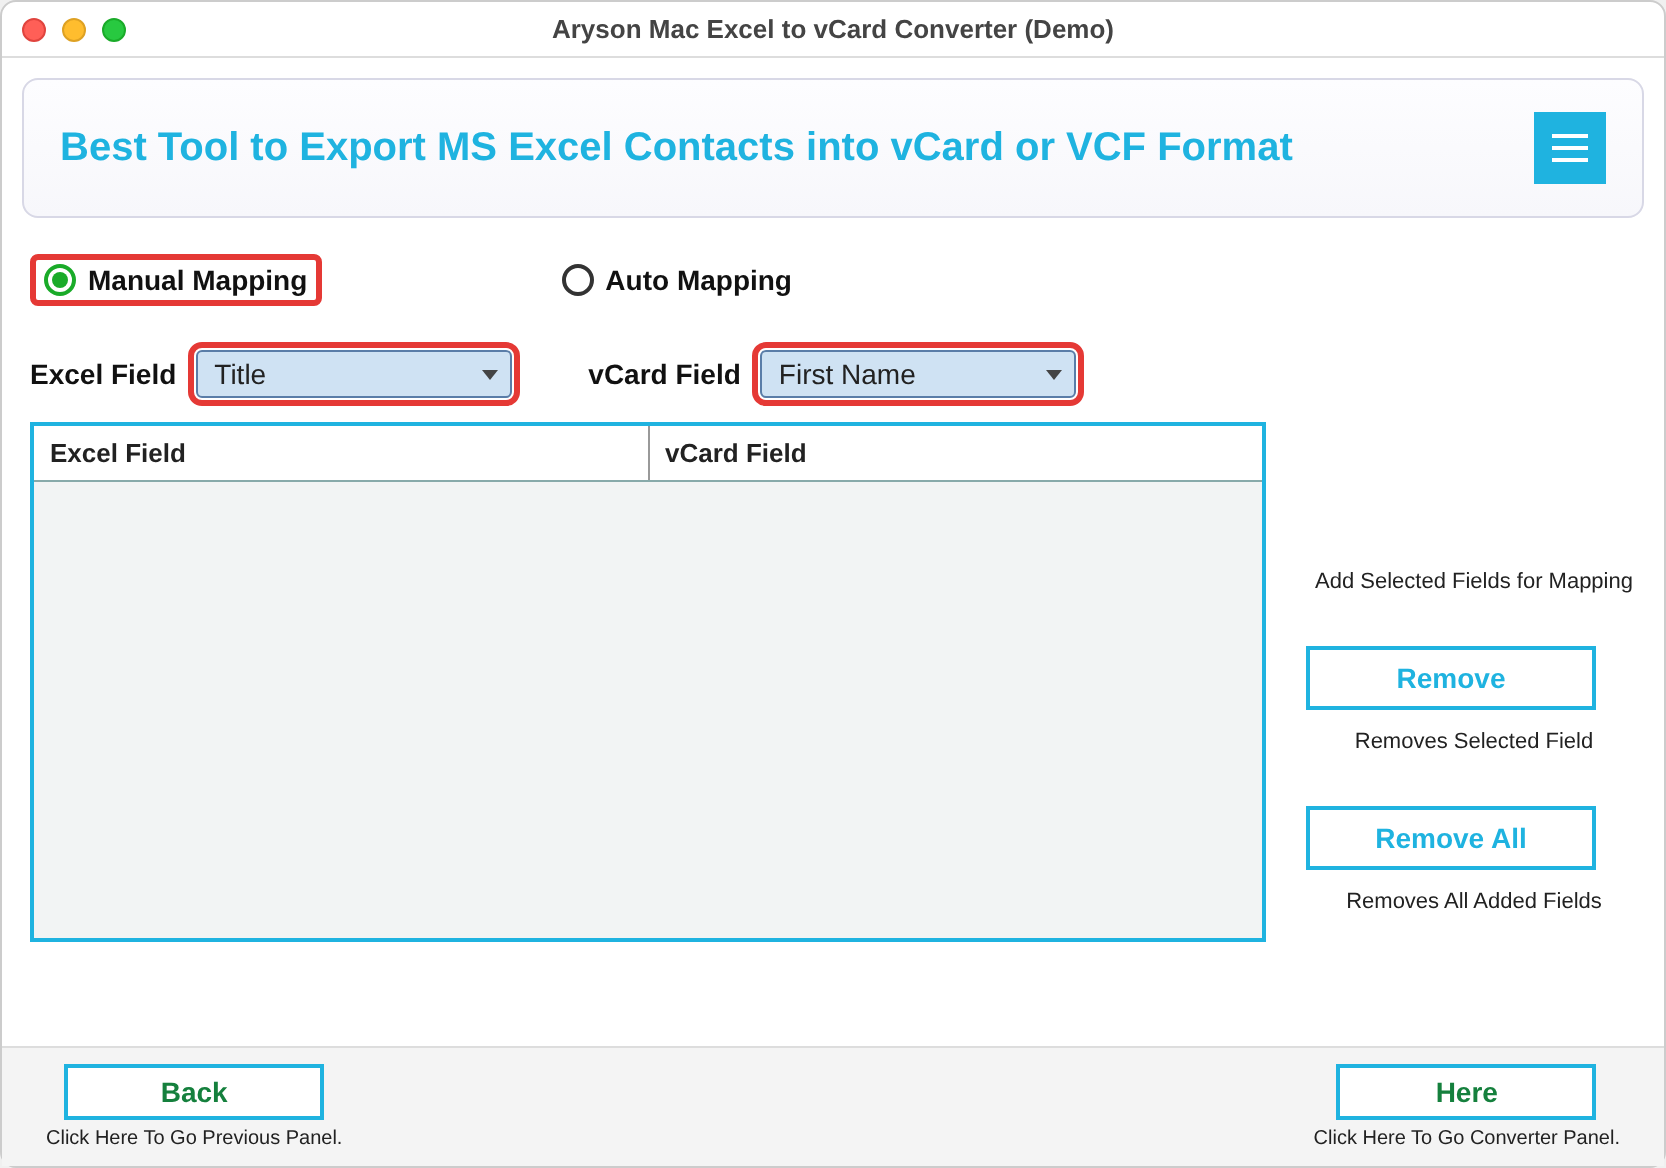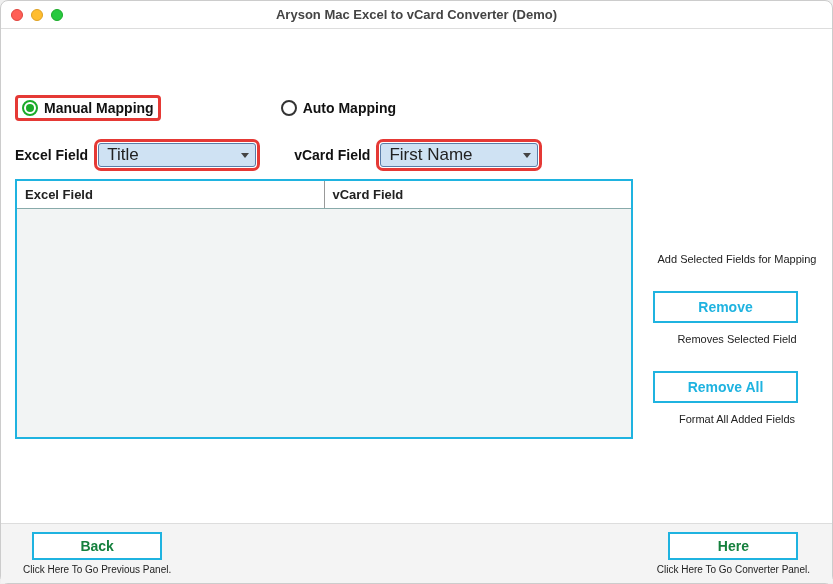--- a/index.html
+++ b/index.html
@@ -1,21 +1,21 @@
 <!DOCTYPE html>
 <html><head>
 <meta charset="utf-8">
 <style>
   * { box-sizing: border-box; margin: 0; padding: 0; font-family: Arial, Helvetica, sans-serif; }
   body { background: #f0f0f0; width: 833px; height: 584px; overflow: hidden; }
   
   .window {
     width: 833px; height: 584px; background: #fff;
     border: 1px solid #ccc; border-radius: 8px;
-    display: flex; flex-direction: column; gap: 48px;
+    display: flex; flex-direction: column;
   }
   
   .titlebar {
     height: 28px; display: flex; align-items: center; padding: 0 10px;
     position: relative; border-bottom: 1px solid #ddd;
   }
   .traffic-lights { display: flex; gap: 8px; }
   .tl { width: 12px; height: 12px; border-radius: 50%; }
   .tl.close { background: #ff5f57; border: 1px solid #e0443e; }
   .tl.min { background: #ffbd2e; border: 1px solid #dea123; }
@@ -50,21 +50,21 @@
   .radio-outer.selected { border-color: #1aab29; }
   .radio-inner { width: 8px; height: 8px; border-radius: 50%; background: #1aab29; }
   .hl-red { padding: 2px 4px; border: 3px solid #e53935; border-radius: 4px; }
   
   .field-row { display: flex; align-items: center; gap: 10px; margin: 8px 0 12px 0; }
   .field-label { font-size: 14px; font-weight: 600; color: #111; }
   .select-wrap {
     width: 158px; height: 24px; background: #cfe2f3;
     border: 1px solid #5a7da8; border-radius: 3px;
     display: flex; align-items: center; justify-content: space-between;
-    padding: 0 6px 0 8px; font-size: 17px; color: #222; cursor: pointer;
+    padding: 0 6px 0 8px; font-size: 14px; color: #222; cursor: pointer;
   }
   .select-wrap.hl { outline: 3px solid #e53935; outline-offset: 1px; }
   .chev { width: 0; height: 0; border-left: 4px solid transparent; border-right: 4px solid transparent; border-top: 5px solid #444; }
   
   .table-and-side { display: flex; gap: 20px; }
   
   .mapping-table {
     flex: 0 0 618px; height: 260px; border: 2px solid #1fb3e0;
     display: flex; flex-direction: column; background: #fff;
   }
@@ -109,20 +109,28 @@
 
   <div class="titlebar">
     <div class="traffic-lights">
       <div class="tl close"></div>
       <div class="tl min"></div>
       <div class="tl max"></div>
     </div>
     <div class="window-title">Aryson Mac Excel to vCard Converter (Demo)</div>
   </div>
 
+  <div class="header-banner">
+    <div class="header-title">Best Tool to Export MS Excel Contacts into vCard or VCF Format</div>
+    <div class="menu-btn">
+      <span></span>
+      <span></span>
+      <span></span>
+    </div>
+  </div>
 
   <div class="body-area">
 
     <div class="mapping-radios">
       <label class="radio-group hl-red">
         <span class="radio-outer selected">
           <span class="radio-inner"></span>
         </span>
         <span>Manual Mapping</span>
       </label>
@@ -159,21 +167,21 @@
         <div class="side-hint">Add Selected Fields for Mapping</div>
 
         <div class="side-btn">
           <span>Remove</span>
         </div>
         <div class="side-hint">Removes Selected Field</div>
 
         <div class="side-btn">
           <span>Remove All</span>
         </div>
-        <div class="side-hint">Format All Added Fields</div>
+        <div class="side-hint">Removes All Added Fields</div>
       </div>
     </div>
 
   </div>
 
   <div class="footer">
     <div class="foot-col">
       <div class="foot-btn">
         <span>Back</span>
       </div>

